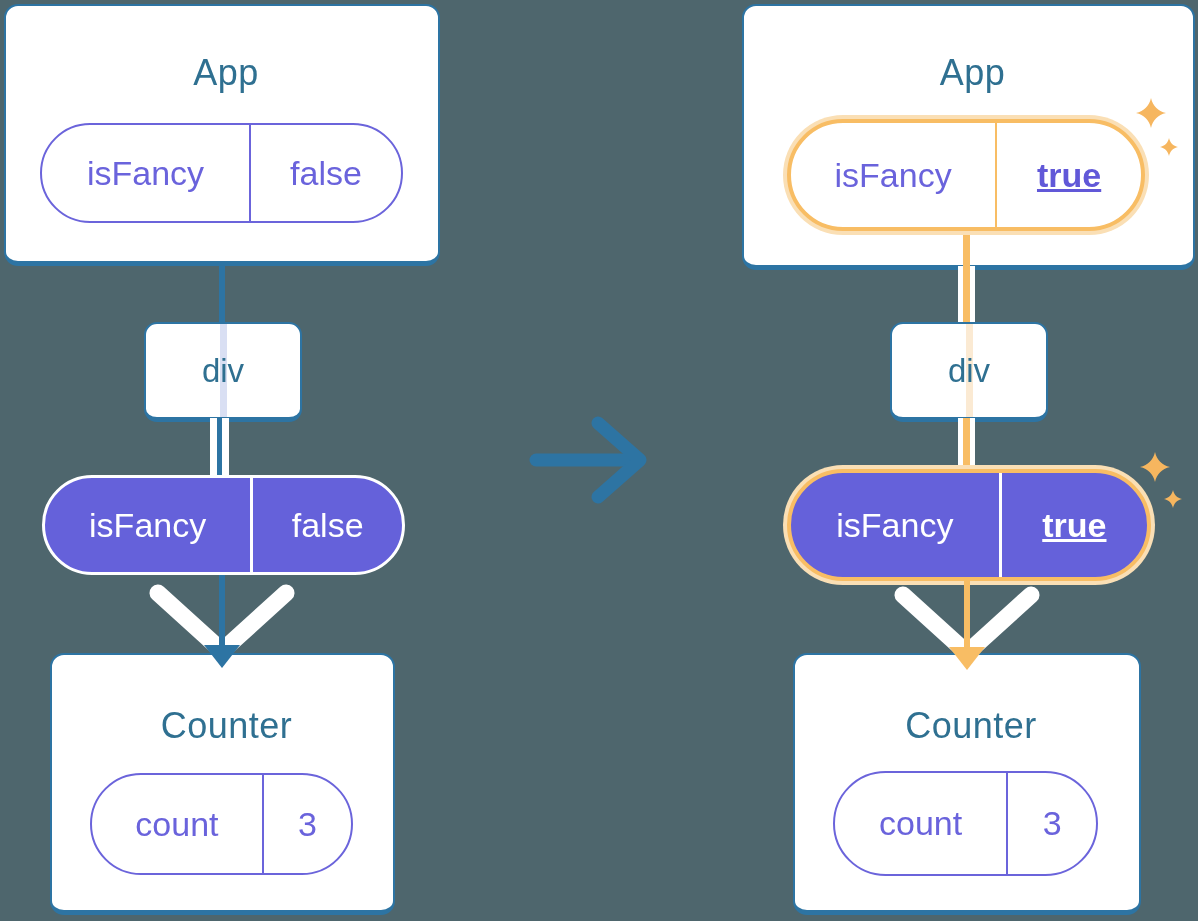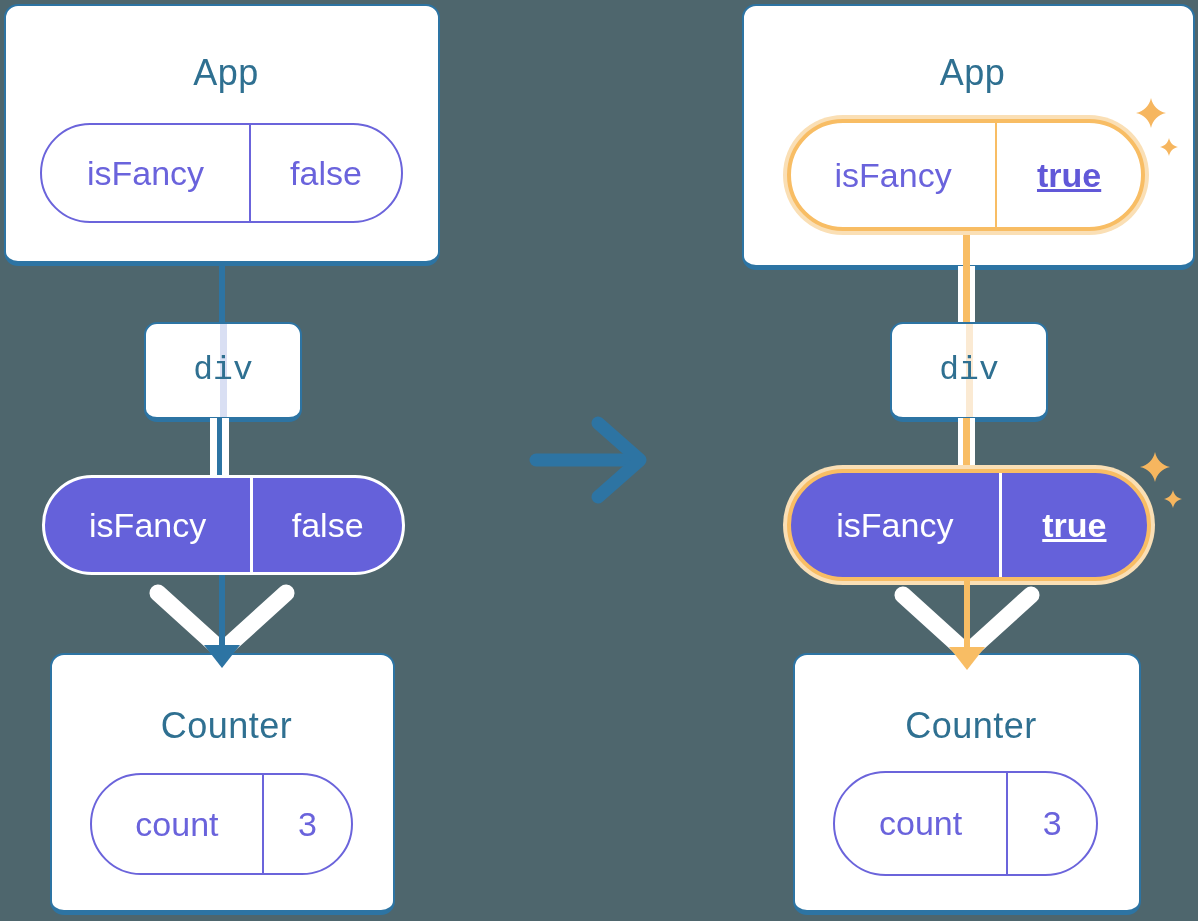--- a/index.html
+++ b/index.html
@@ -36,21 +36,21 @@
   .cell-key{flex:1.38;}
   .cell-val{flex:1;}
   .cell-val.bold{font-weight:bold;text-decoration:underline;}
   .pill-light .cell-val.bold{color:var(--purple-text-bold,#6158D8);}
   .divbox{
     position:absolute;background:#fff;box-sizing:border-box;
     border:2px solid var(--teal,#2D74A3);border-bottom-width:5px;
     border-radius:13px;display:flex;align-items:center;justify-content:center;
   }
   .divbox .passline{position:absolute;top:0;bottom:0;left:50%;width:7px;margin-left:-3.5px;}
-  .divbox .lbl{position:relative;color:var(--teal-text,#2F7091);font-size:33px;font-weight:500;font-family:Liberation Mono, monospace;}
+  .divbox .lbl{position:relative;color:var(--teal-text,#2F7091);font-size:33px;font-weight:500;}
   .vline{position:absolute;}
   .flow3{position:absolute;display:flex;}
   .flow3 .w{width:6px;background:#fff;}
   .flow3 .c{width:6px;}
   .flowsvg{position:absolute;}
   .sparkles{position:absolute;}
 </style>
 </head>
 <body>
 

